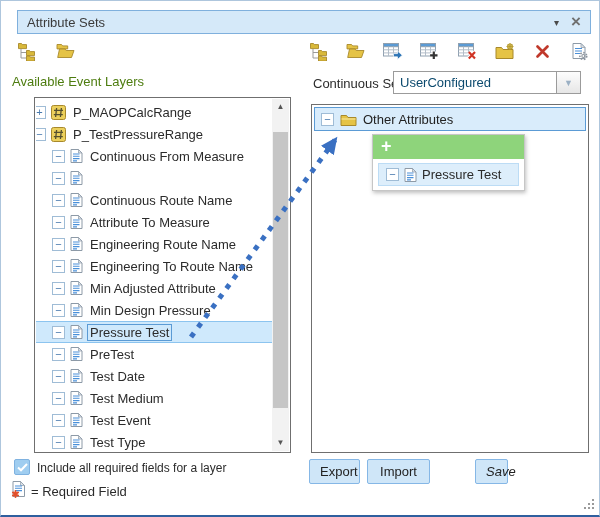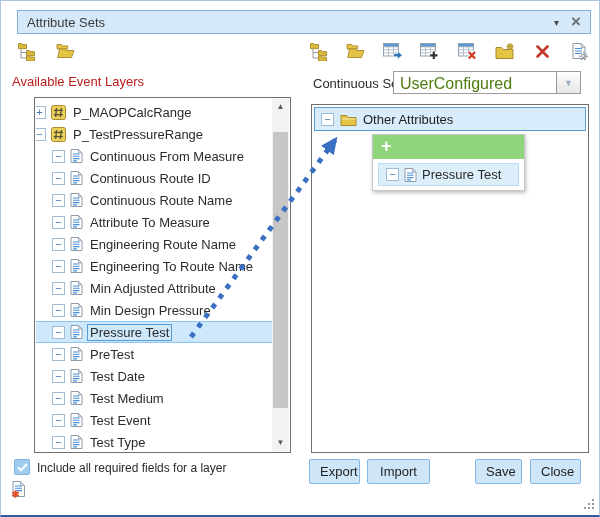--- a/index.html
+++ b/index.html
@@ -16,25 +16,25 @@
   .tb-close { color:#6f6f6f; font-size:17px; font-weight:bold; line-height:16px; cursor:pointer; }
 
   
   .toolbar { position:absolute; left:10px; right:10px; top:40px; height:22px; }
   .tb-left { position:absolute; left:4px; top:0; display:flex; gap:17px; align-items:center; }
   .tb-right { position:absolute; left:296px; width:284px; top:0; display:flex;
               justify-content:space-between; align-items:center; }
   .tool-icon { display:inline-flex; width:22px; height:20px; align-items:center; justify-content:center; cursor:pointer; }
 
   
-  .avail-label { position:absolute; left:11px; top:73px; font-size:13px; color:#b91c1c; }
+  .avail-label { position:absolute; left:11px; top:73px; font-size:13px; color:#4d7c0f; }
   .attrset-label { position:absolute; left:312px; top:75px; font-size:13px; color:#2b2b2b; }
   .dropdown { position:absolute; left:392px; top:70px; width:188px; height:23px;
               border:1px solid #9b9b9b; background:#fff; display:flex; }
-  .dd-value { flex:1; font-size:16px; padding:3px 6px; color:#4d7c0f; white-space:nowrap; overflow:hidden; }
+  .dd-value { flex:1; font-size:13px; padding:3px 6px; color:#0c4a6e; white-space:nowrap; overflow:hidden; }
   .dd-btn { width:24px; border-left:1px solid #9b9b9b; background:linear-gradient(#fdfdfd,#e6e6e6);
             color:#9bb0c4; font-size:9px; display:flex; align-items:center; justify-content:center; cursor:pointer; }
 
   
   .list-left { position:absolute; left:33px; top:96px; width:257px; height:356px;
                border:1px solid #6f6f6f; background:#fff; overflow:hidden; }
   .tree-host { position:absolute; top:1px; left:1px; right:18px; bottom:1px; overflow:hidden; padding-top:2px; }
   .tree-row { display:flex; align-items:center; height:22px; gap:5px; padding-left:3px;
               font-size:13px; color:#2b2b2b; white-space:nowrap; cursor:default; }
   .tree-row.lv0 { margin-left:-6px; }
@@ -73,21 +73,21 @@
   .chk { position:absolute; left:13px; top:458px; width:16px; height:16px; background:#9fcdf0;
          border:1px solid #7fb2e0; border-radius:2px; display:flex; align-items:center; justify-content:center; cursor:pointer; }
   .chk-label { position:absolute; left:36px; top:460px; font-size:12px; color:#2b2b2b; }
   .req-icon { position:absolute; left:10px; top:479px; }
   .req-label { position:absolute; left:30px; top:483px; font-size:13px; color:#2b2b2b; }
   .btn { position:absolute; top:458px; height:25px; background:#cfe6f8; border:1px solid #85b7e6;
          border-radius:2px; font-family:"Liberation Sans",sans-serif; font-size:13px; color:#222;
          padding:0 10px; cursor:pointer; }
   .btn-export { left:308px; width:51px;text-align:center; }
   .btn-import { left:366px; width:63px; }
-  .btn-save   { left:474px; width:47px; }
+  .btn-save   { left:474px; width:33px;font-style:italic; }
   .btn-close  { left:529px; width:51px; }
 
   .grip { position:absolute; right:3px; bottom:4px; cursor:nwse-resize; }
 </style>
 </head>
 <body>
 
 <div class="window">
 
   <div class="titlebar">
@@ -242,21 +242,20 @@
         </div>
         <div class="tree-row lv1">
           <span class="ebox">−</span>
           <span class="tree-ic">
             <svg width="13" height="16" viewBox="0 0 13 16">
               <path d="M1 1.5 h7.5 L12 5 v9.5 H1 Z" fill="#fff" stroke="#8d9aa7"></path>
               <path d="M8.5 1.5 L12 5 H8.5 Z" fill="#dbe1e6" stroke="#8d9aa7" stroke-width="0.7"></path>
               <path d="M3 6 h6.5 M3 8.3 h6.5 M3 10.6 h6.5 M3 12.9 h4" stroke="#4a90d9" stroke-width="1.1"></path>
             </svg>
           </span>
-          <span class="tree-label">Continuous Route ID</span>
         </div>
         <div class="tree-row lv1">
           <span class="ebox">−</span>
           <span class="tree-ic">
             <svg width="13" height="16" viewBox="0 0 13 16">
               <path d="M1 1.5 h7.5 L12 5 v9.5 H1 Z" fill="#fff" stroke="#8d9aa7"></path>
               <path d="M8.5 1.5 L12 5 H8.5 Z" fill="#dbe1e6" stroke="#8d9aa7" stroke-width="0.7"></path>
               <path d="M3 6 h6.5 M3 8.3 h6.5 M3 10.6 h6.5 M3 12.9 h4" stroke="#4a90d9" stroke-width="1.1"></path>
             </svg>
           </span>
@@ -438,25 +437,25 @@
   <span class="req-icon tree-ic">
       <svg width="15" height="18" viewBox="0 0 15 18">
         <path d="M2 1.5 h7.5 L13.5 5.5 v11 H2 Z" fill="#fff" stroke="#8d9aa7"></path>
         <path d="M9.5 1.5 L13.5 5.5 H9.5 Z" fill="#dbe1e6" stroke="#8d9aa7" stroke-width="0.7"></path>
         <path d="M4 6 h7 M4 8.3 h7 M4 10.6 h7" stroke="#4a90d9" stroke-width="1.1"></path>
         <g stroke="#e2502c" stroke-width="1.9" stroke-linecap="round">
           <path d="M4.5 11 V17 M1.9 12.4 L7.1 15.6 M7.1 12.4 L1.9 15.6"></path>
         </g>
       </svg>
     </span>
+  <div class="req-label">= Required Field</div>
 
   <button class="btn btn-export">Export</button>
   <button class="btn btn-import">Import</button>
   <button class="btn btn-save">Save</button>
-  <button class="btn btn-close">Close</button>
 
   <svg class="grip" width="13" height="13">
     <g fill="#9a9a9a">
       <rect x="9" y="1" width="2" height="2"></rect>
         <rect x="9" y="5" width="2" height="2"></rect>
       <rect x="5" y="5" width="2" height="2"></rect>
         <rect x="9" y="9" width="2" height="2"></rect>
       <rect x="5" y="9" width="2" height="2"></rect>
         <rect x="1" y="9" width="2" height="2"></rect>
     </g>

